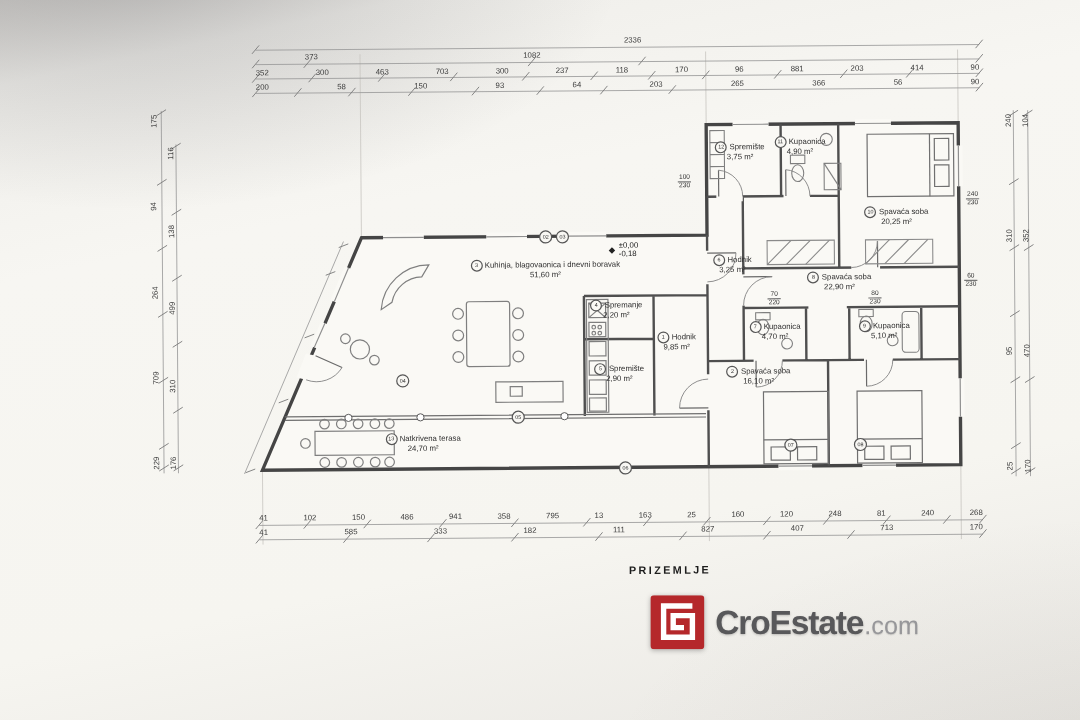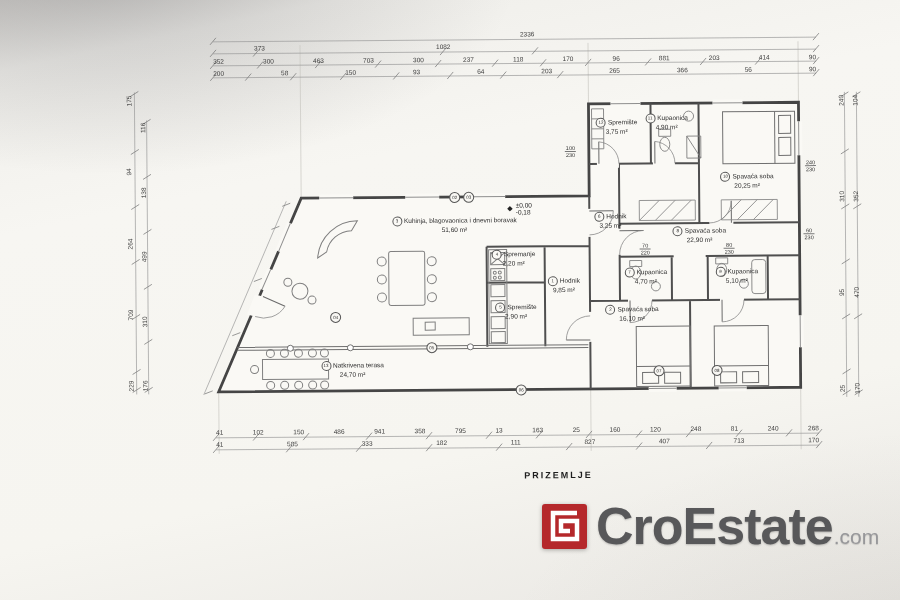--- a/index.html
+++ b/index.html
@@ -25,21 +25,21 @@
     font-size:4.5px;line-height:9px;text-align:center;color:#333;}
   .dpair{position:absolute;font-size:5.5px;line-height:1.15;text-align:center;color:#333;display:flex;flex-direction:column;align-items:center;}
   .dpair span + span{border-top:0.6px solid #777;padding:0 1px;}
   .elev{position:absolute;display:flex;align-items:center;gap:3px;color:#222;}
   .elev-sym{font-size:7px;}
   .elev-vals{display:flex;flex-direction:column;font-size:6.5px;line-height:1.15;}
   .plan-title{position:absolute;left:477px;top:471px;width:160px;text-align:center;
     font-weight:bold;font-size:9px;letter-spacing:2px;color:#1d1d1d;}
   .logo{position:absolute;left:542px;top:496px;display:flex;align-items:center;gap:9px;}
   .logo-text{display:flex;align-items:baseline;}
-  .logo-name{font-size:52px;font-weight:bold;color:#58585a;letter-spacing:-1px;
+  .logo-name{font-size:28px;font-weight:bold;color:#58585a;letter-spacing:-1px;
     text-shadow:0 1px 2px rgba(0,0,0,0.22);}
   .logo-tld{font-size:21px;color:#97979a;margin-left:1px;text-shadow:0 1px 1px rgba(0,0,0,0.15);}
   .logo-icon{filter:drop-shadow(0 1px 2px rgba(0,0,0,0.3));}
 </style>
 </head>
 <body>
 
 <div class="page">
   <div class="sheet">
 

